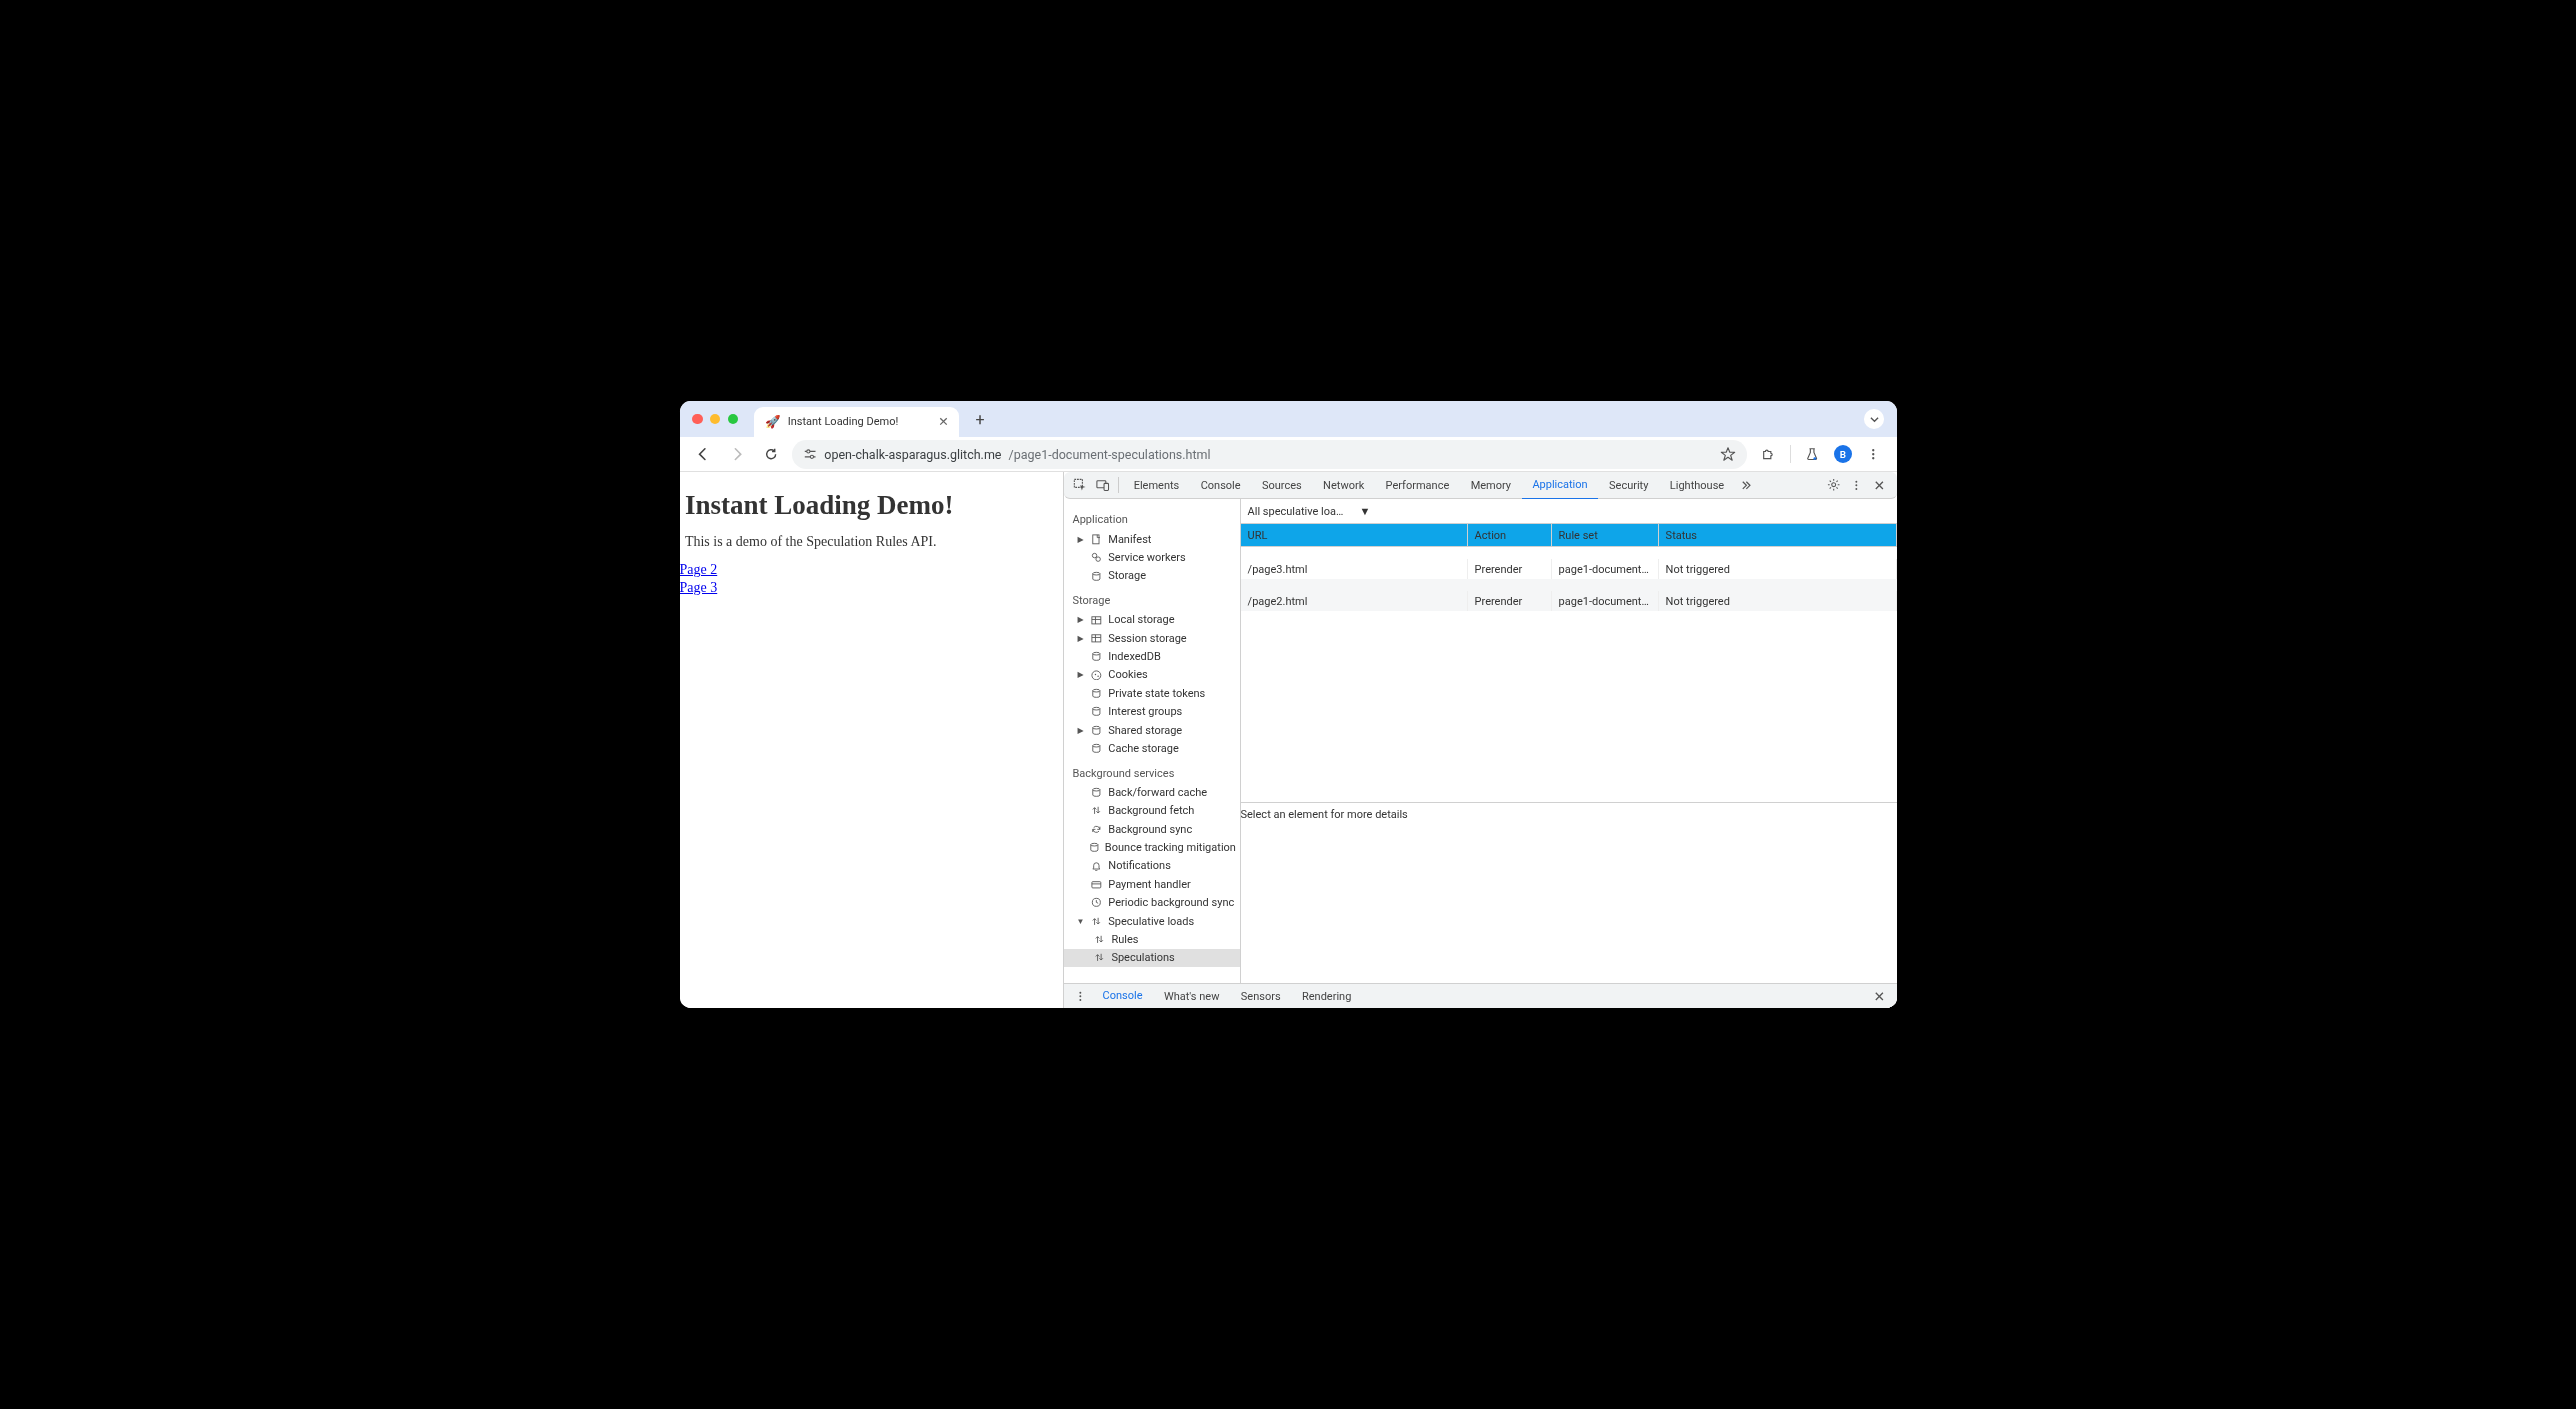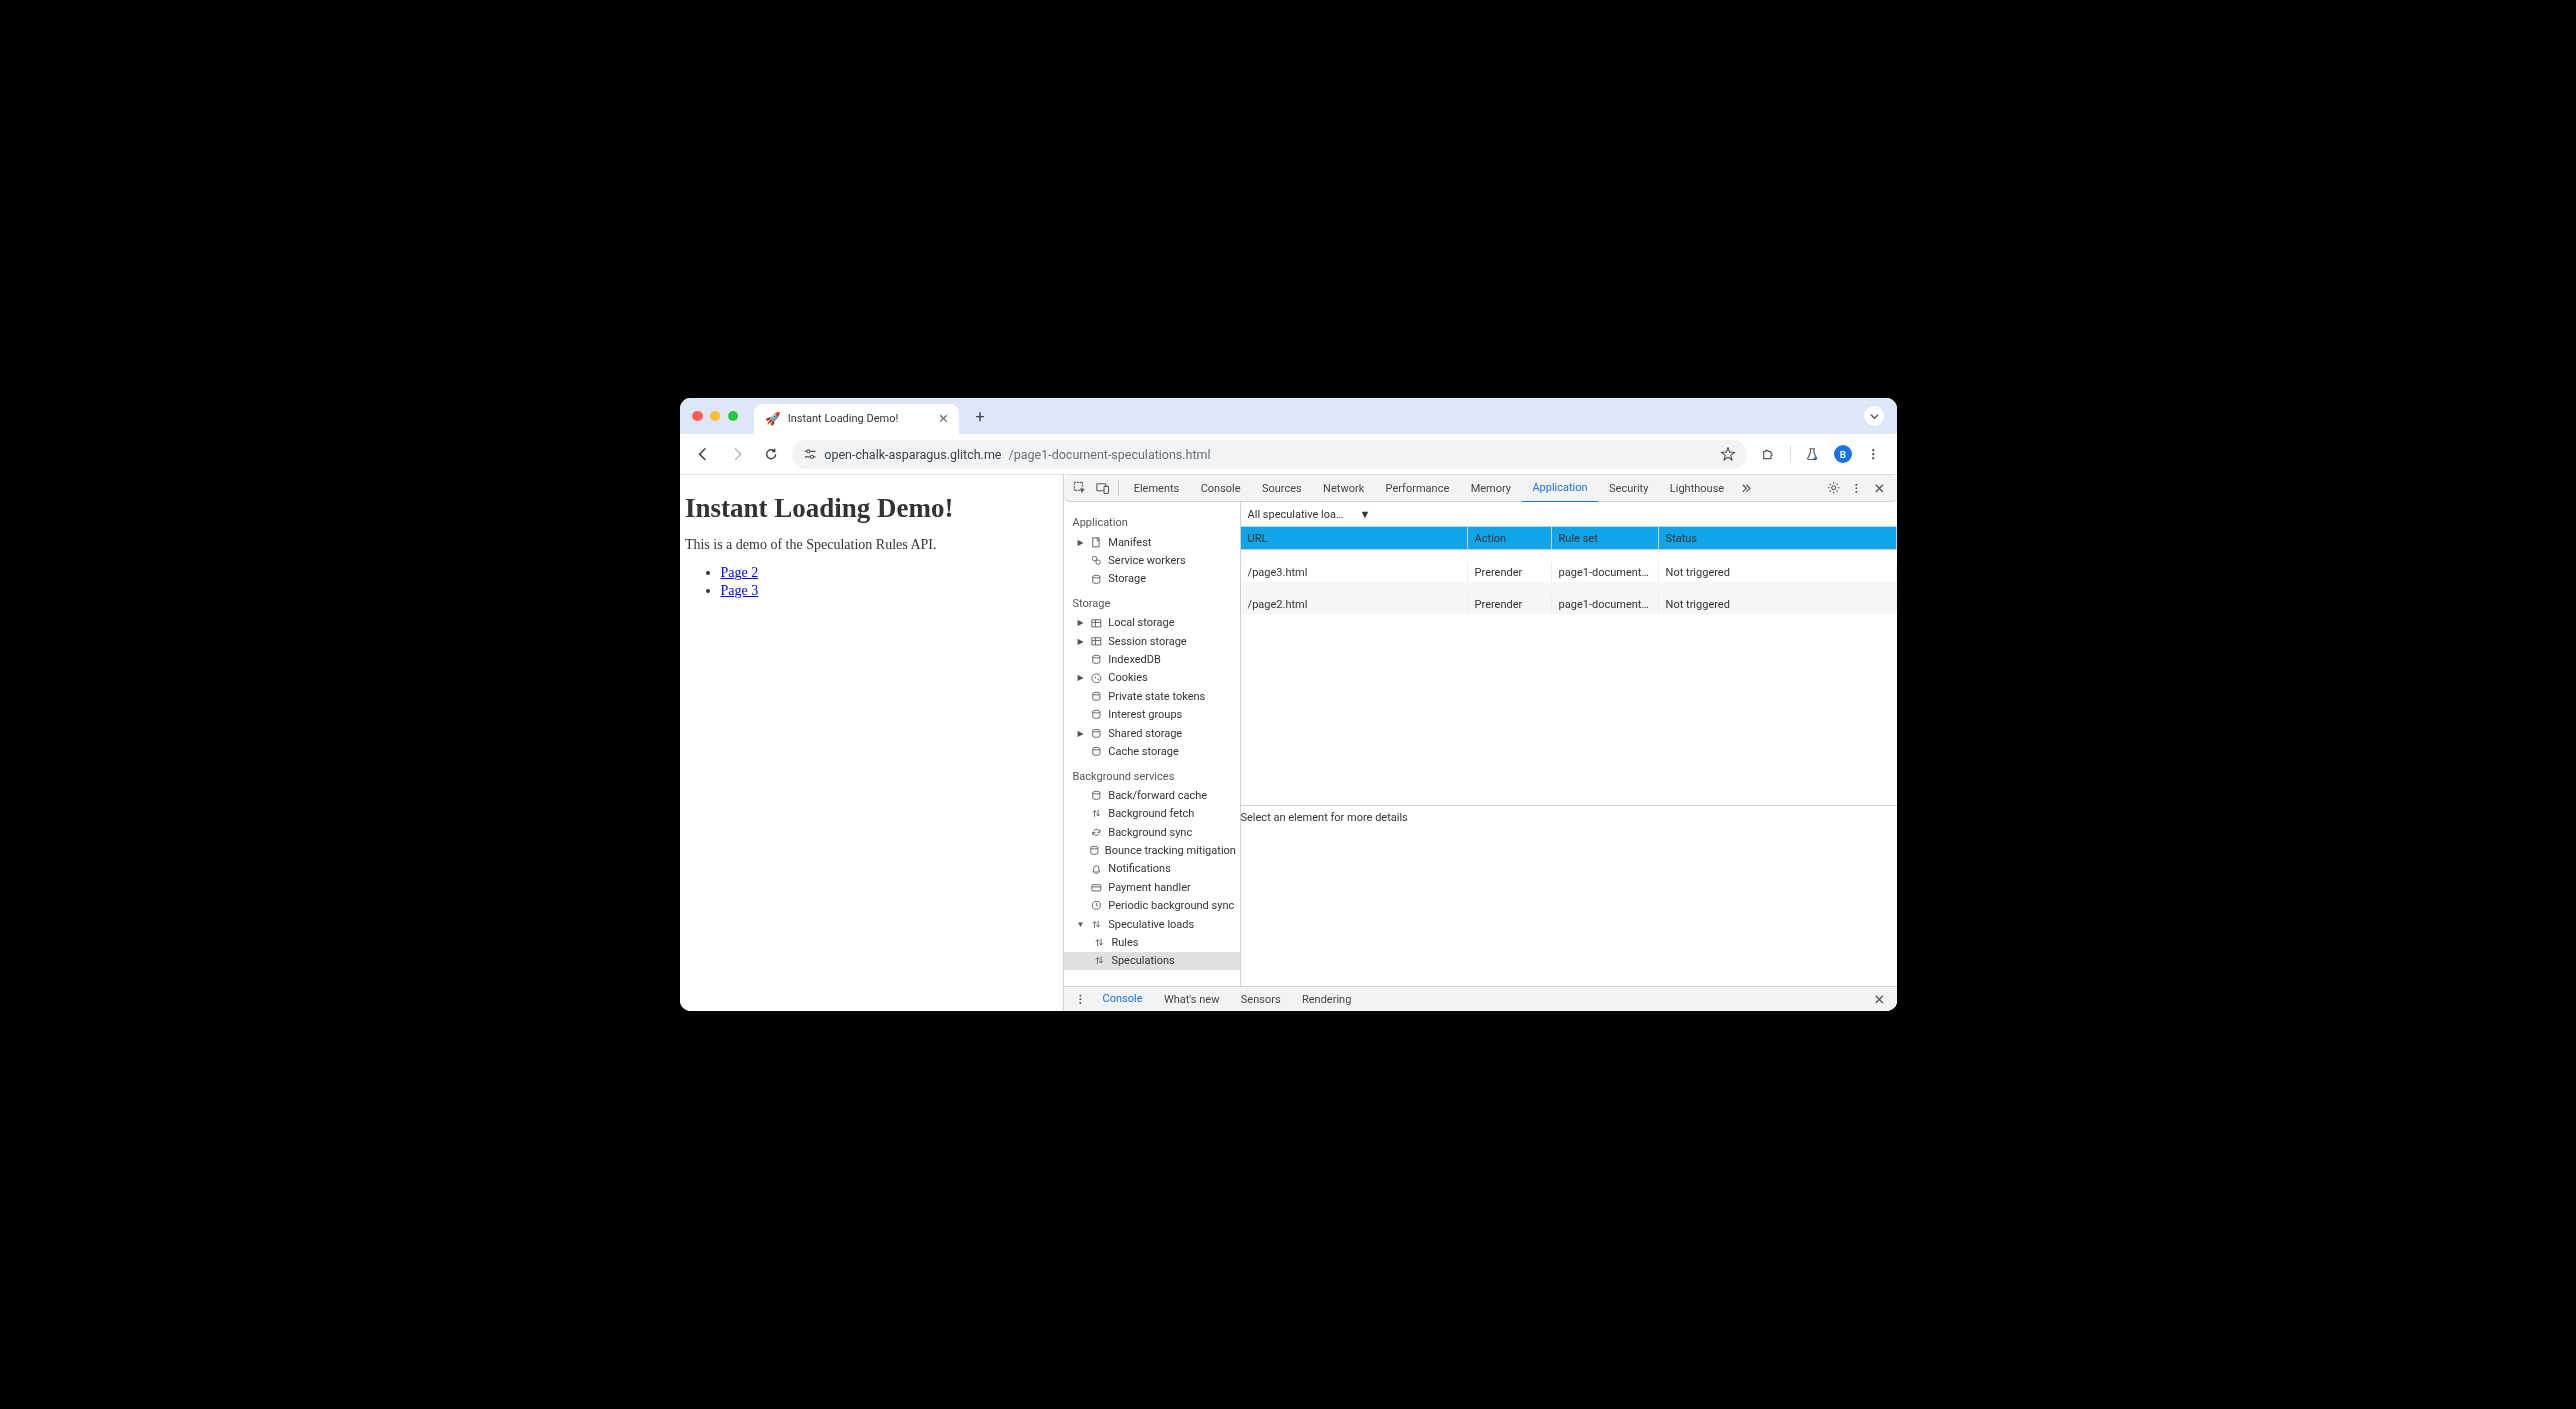--- a/index.html
+++ b/index.html
@@ -50,21 +50,21 @@
 .tab-close { color: #666; cursor: pointer; font-size: 12.5px; }
 .new-tab { color: #444; font-size: 16px; padding: 0 9px; cursor: pointer; }
 .titlebar-spacer { flex: 1; }
 .chevron-circle {
   width: 19.7px; height: 19.7px; border-radius: 50%;
   background: #fff; display: flex; align-items: center; justify-content: center;
   color: #555; font-size: 9.8px;
 }
 .toolbar {
   background: #fff;
-  height: 41px;
+  height: 35px;
   display: flex;
   align-items: center;
   padding: 0 10.7px;
   gap: 9px;
   border-bottom: 0.9px solid #e0e0e0;
 }
 .tb-btn { width: 25px; height: 25px; display: flex; align-items: center; justify-content: center; color: #444; cursor: pointer; font-size: 14.3px; }
 .tb-btn.disabled { color: #bbb; }
 .urlbar {
   flex: 1;
@@ -88,21 +88,21 @@
   background: #fff;
 }
 .viewport {
   width: 384px;
   padding: 18px 0 0 0;
   border-right: 0.9px solid #d0d0d0;
   overflow: hidden;
 }
 .viewport h1 { font-family: "Times New Roman", serif; font-size: 27px; font-weight: bold; margin: 0 0 12.5px 0; padding-left: 5.4px; }
 .viewport p { font-family: "Times New Roman", serif; font-size: 14px; margin-bottom: 12.5px; padding-left: 5.4px; }
-.viewport ul { padding-left: 41px; }
+.viewport ul { }
 .viewport li { font-family: "Times New Roman", serif; font-size: 14px; margin-bottom: 1.8px; }
 .viewport a { color: #0000ee; text-decoration: underline; }
 .devtools { flex: 1; display: flex; flex-direction: column; background: #fff; }
 .dt-tabs {
   height: 27px;
   display: flex;
   align-items: center;
   border-bottom: 0.9px solid #d0d0d0;
   background: #f1f3f4;
   padding: 0 5.4px;

